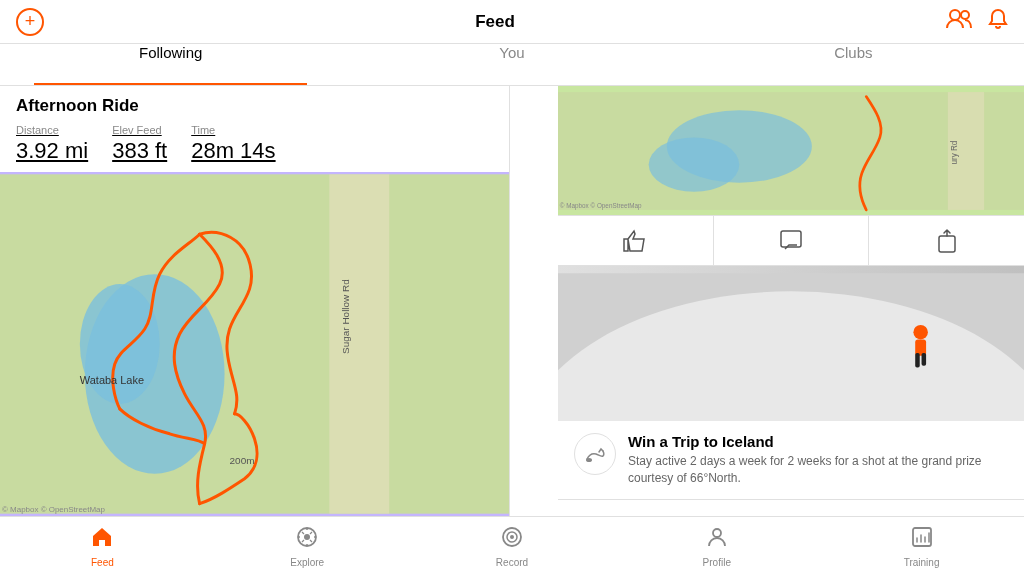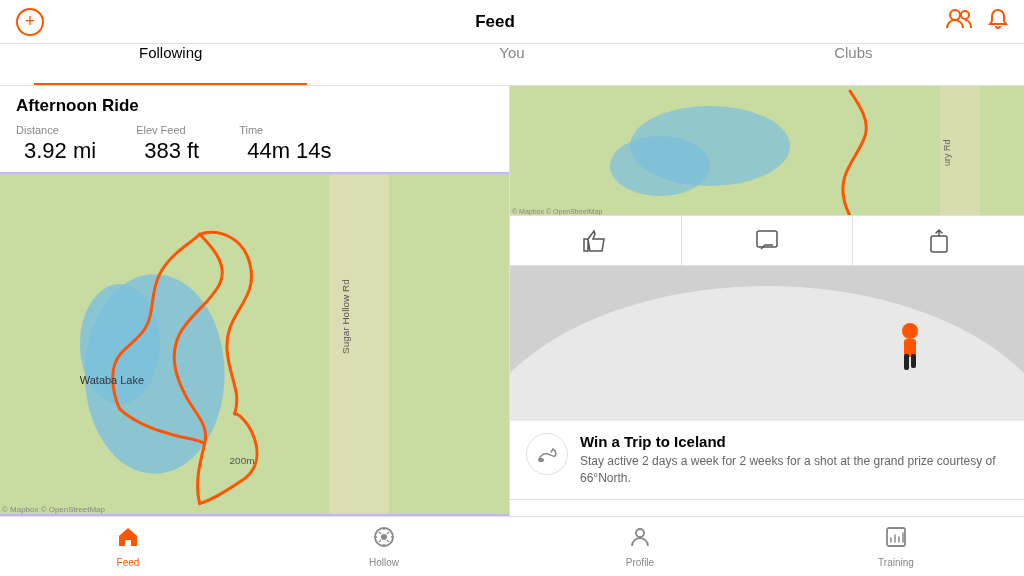--- a/index.html
+++ b/index.html
@@ -104,49 +104,50 @@
       background: #fff;
     }
     .activity-title {
       font-size: 17px;
       font-weight: 700;
       color: #000;
       margin-bottom: 8px;
     }
     .stats-row {
       display: flex;
-      gap: 40px;
+      gap: 24px;
+      text-decoration: underline;
     }
     .stat-item {}
     .stat-label {
       font-size: 11px;
       color: #888;
       margin-bottom: 2px;
     }
     .stat-value {
       font-size: 22px;
       font-weight: 300;
       color: #000;
-      margin-left: 8px;
     }
 
     
     .map-area {
       flex: 1;
       position: relative;
       overflow: hidden;
       background: #c4b5fd;
     }
 
     
     .right-panel {
       flex: 1;
       display: flex;
       flex-direction: column;
       overflow: hidden;
+      padding-left: 48px;
     }
 
     .right-top-map {
       height: 130px;
       background: #c8e6a0;
       position: relative;
       overflow: hidden;
       border-bottom: 1px solid #e0e0e0;
     }
 
@@ -293,21 +294,21 @@
         <div class="stat-item">
           <div class="stat-label">Distance</div>
           <div class="stat-value">3.92 mi</div>
         </div>
         <div class="stat-item">
           <div class="stat-label">Elev Feed</div>
           <div class="stat-value">383 ft</div>
         </div>
         <div class="stat-item">
           <div class="stat-label">Time</div>
-          <div class="stat-value">44m 14s</div>
+          <div class="stat-value">28m 14s</div>
         </div>
       </div>
     </div>
 
     <div class="map-area">
       <svg width="100%" height="100%" viewBox="0 0 510 340">
 
         <rect width="510" height="340" fill="#c8dba0"></rect>
 
         <ellipse cx="155" cy="200" rx="70" ry="100" fill="#7bbfdd" opacity="0.8"></ellipse>
@@ -415,21 +416,31 @@
   </div>
   <div class="nav-item">
     <span class="nav-icon">
       <svg width="22" height="22" viewBox="0 0 22 22" fill="none">
         <circle cx="11" cy="11" r="9" stroke="#888" stroke-width="1.8" fill="none"></circle>
         <path d="M11 2 V4 M11 18 V20 M2 11 H4 M18 11 H20" stroke="#888" stroke-width="1.5"></path>
         <circle cx="11" cy="11" r="3" fill="#888"></circle>
         <path d="M8 8 L6 6 M14 8 L16 6 M8 14 L6 16 M14 14 L16 16" stroke="#888" stroke-width="1.2"></path>
       </svg>
     </span>
-    <span class="nav-label">Hollow</span>
+    <span class="nav-label">Explore</span>
+  </div>
+  <div class="nav-item">
+    <span class="nav-icon">
+      <svg width="22" height="22" viewBox="0 0 22 22" fill="none">
+        <circle cx="11" cy="11" r="9" stroke="#888" stroke-width="1.8" fill="none"></circle>
+        <circle cx="11" cy="11" r="5" stroke="#888" stroke-width="1.5" fill="none"></circle>
+        <circle cx="11" cy="11" r="2" fill="#888"></circle>
+      </svg>
+    </span>
+    <span class="nav-label">Record</span>
   </div>
   <div class="nav-item">
     <span class="nav-icon">
       <svg width="22" height="22" viewBox="0 0 22 22" fill="none">
         <circle cx="11" cy="7" r="4" stroke="#888" stroke-width="1.8" fill="none"></circle>
         <path d="M3 20 C3 15.582 6.582 12 11 12 C15.418 12 19 15.582 19 20" stroke="#888" stroke-width="1.8" fill="none"></path>
       </svg>
     </span>
     <span class="nav-label">Profile</span>
   </div>

